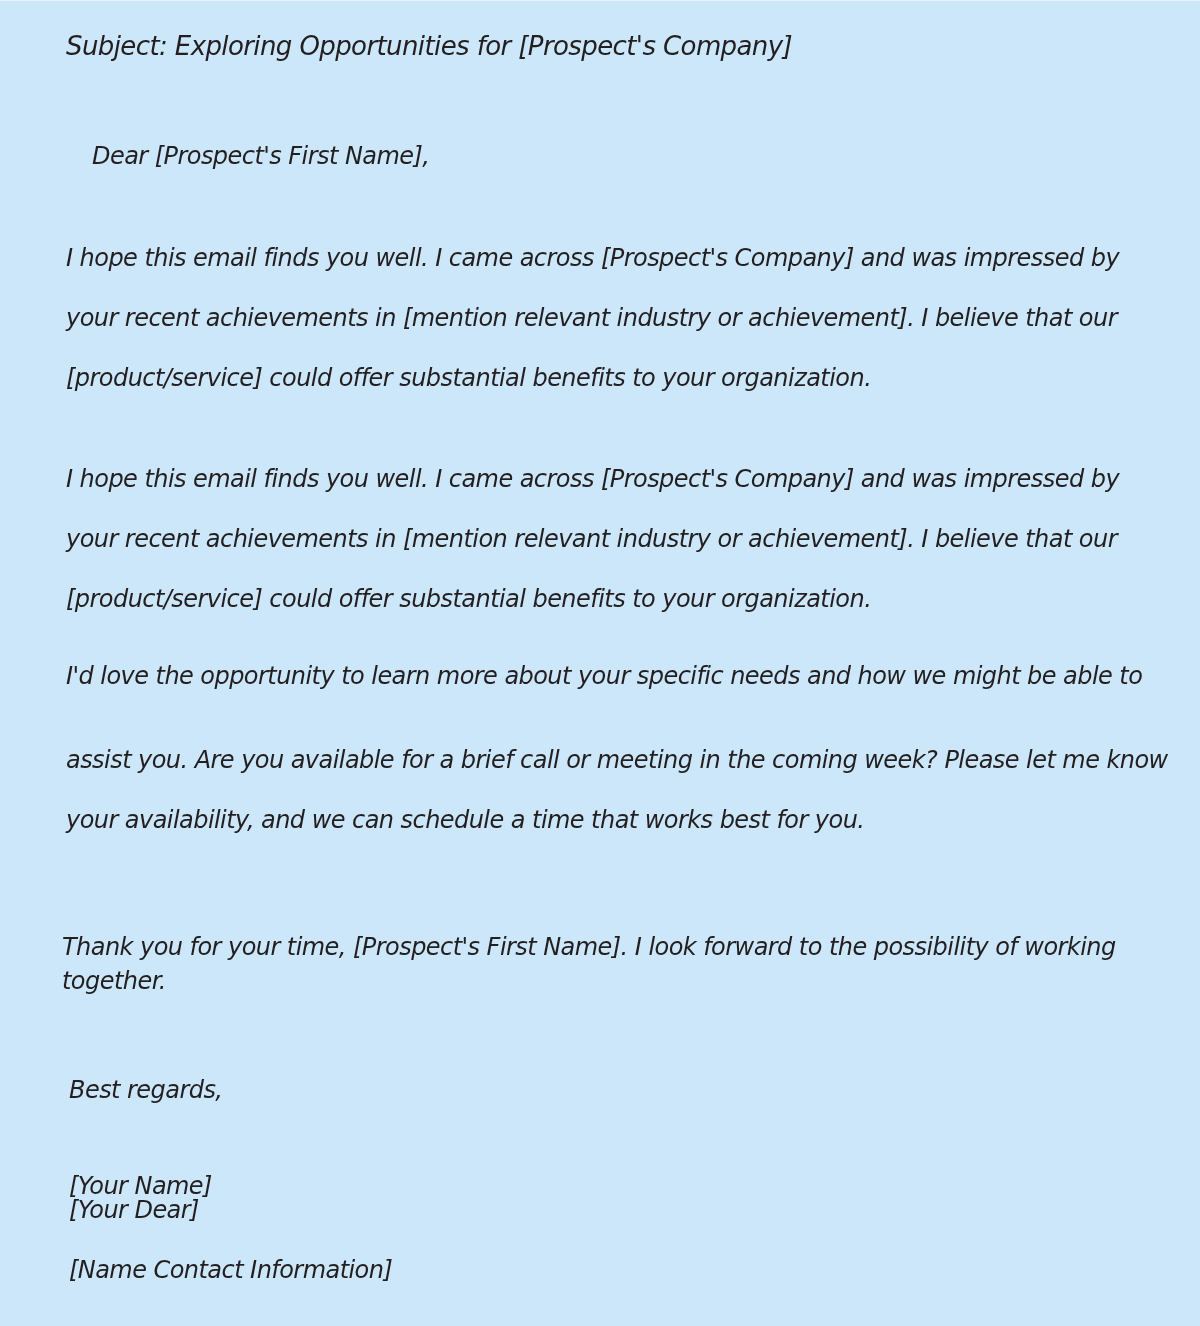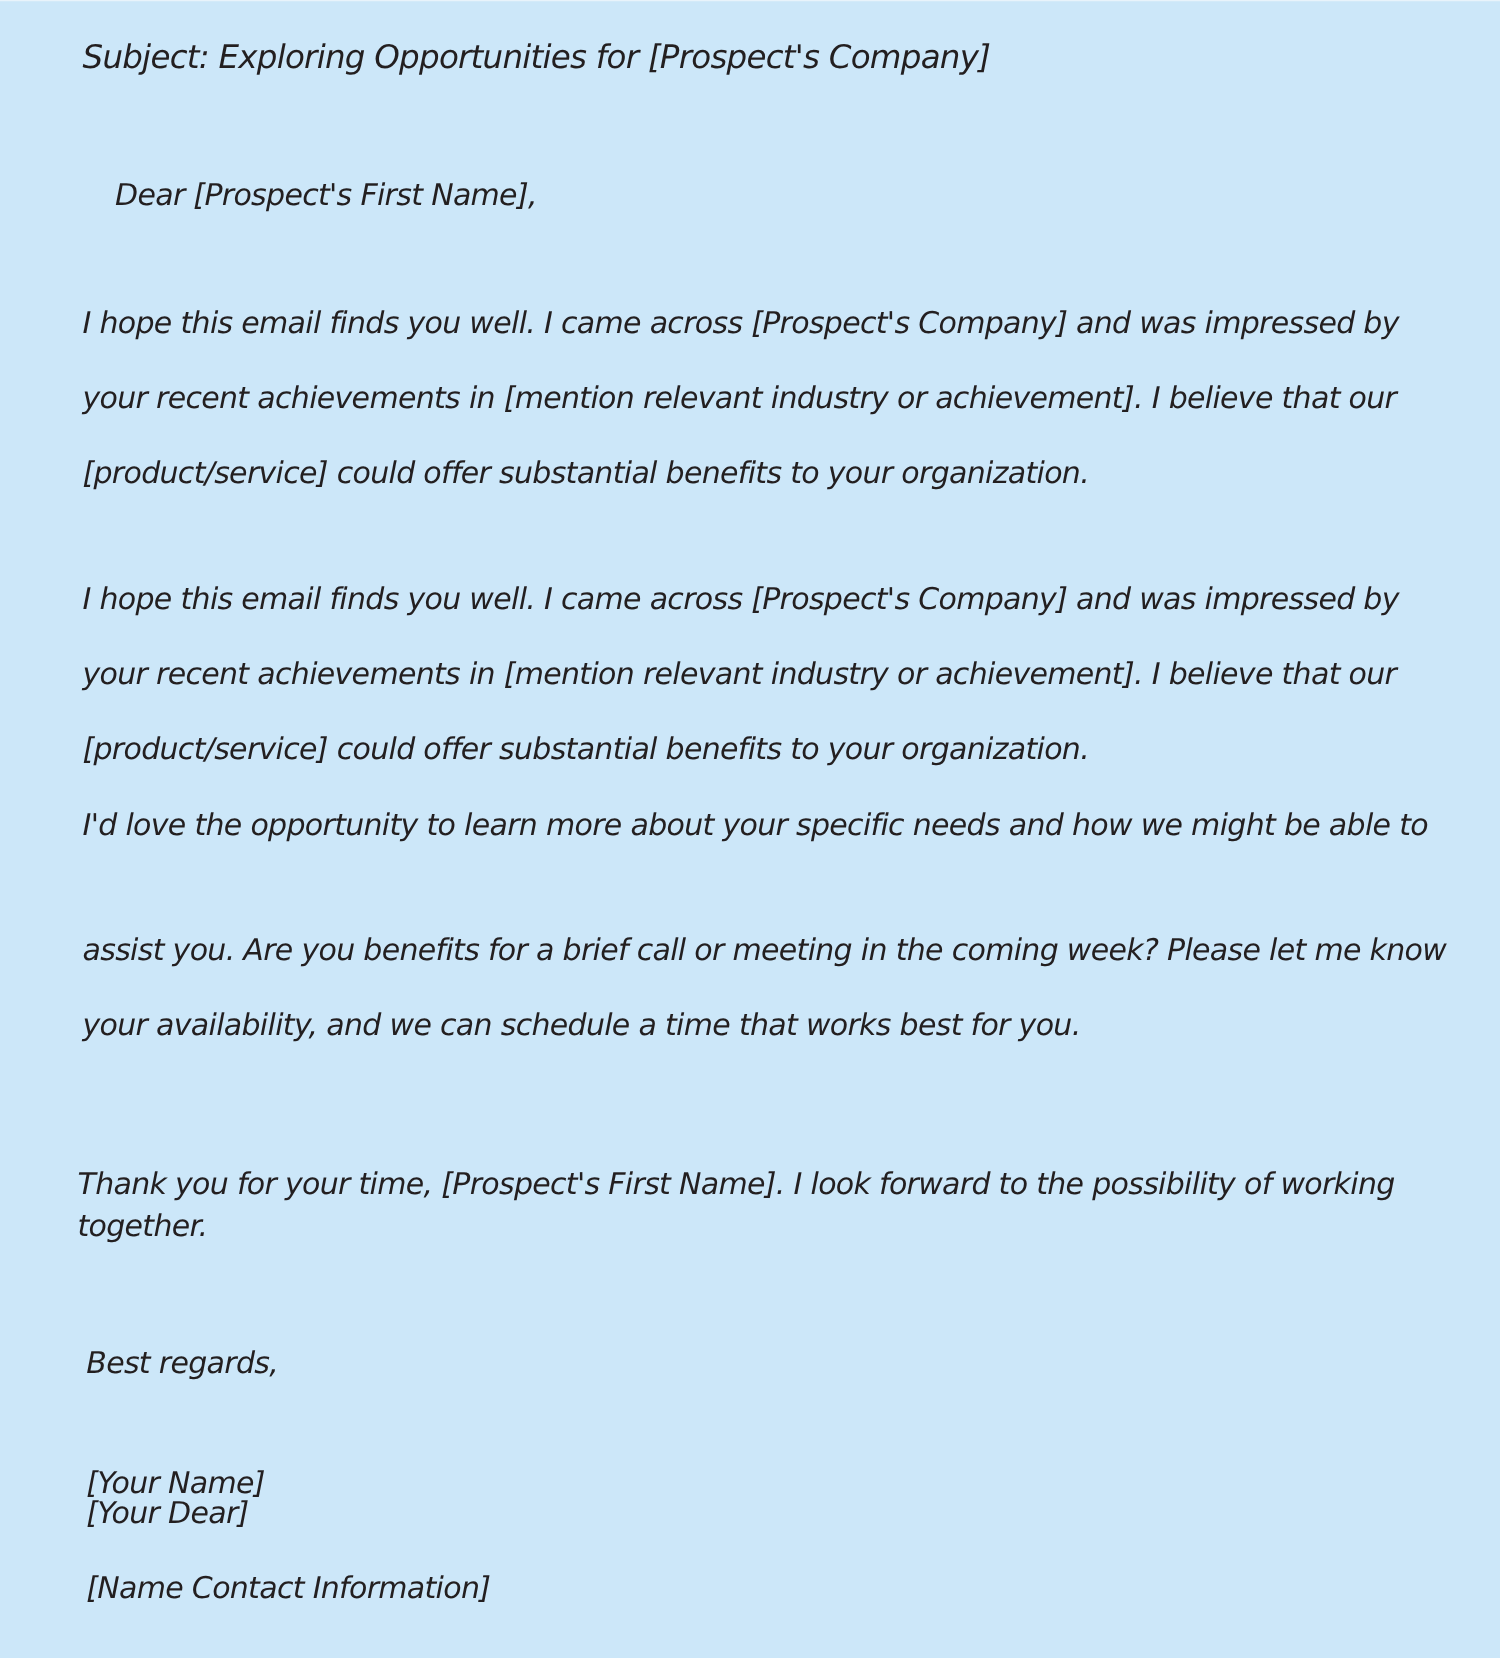--- a/index.html
+++ b/index.html
@@ -38,22 +38,22 @@
     <div class="abs line" style="left:66px; top:362px;">[product/service] could offer substantial benefits to your organization.</div>
   </div>
 
   <div>
     <div class="abs line" style="left:66px; top:463px;">I hope this email finds you well. I came across [Prospect's Company] and was impressed by</div>
     <div class="abs line" style="left:66px; top:523px;">your recent achievements in [mention relevant industry or achievement]. I believe that our</div>
     <div class="abs line" style="left:66px; top:583px;">[product/service] could offer substantial benefits to your organization.</div>
   </div>
 
   <div>
-    <div class="abs line" style="left:66px; top:644px;">I'd love the opportunity to learn more about your specific needs and how we might be able to</div>
-    <div class="abs line" style="left:66px; top:744px;">assist you. Are you benefits for a brief call or meeting in the coming week? Please let me know</div>
+    <div class="abs line" style="left:66px; top:660px;">I'd love the opportunity to learn more about your specific needs and how we might be able to</div>
+    <div class="abs line" style="left:66px; top:744px;">assist you. Are you available for a brief call or meeting in the coming week? Please let me know</div>
     <div class="abs line" style="left:66px; top:804px;text-align:right;">your availability, and we can schedule a time that works best for you.</div>
   </div>
 
   <div>
     <div class="abs line" style="left:62px; top:931px;">Thank you for your time, [Prospect's First Name]. I look forward to the possibility of working</div>
     <div class="abs line" style="left:62px; top:965px;">together.</div>
   </div>
 
   <div>
     <div class="abs line" style="left:69px; top:1074px;text-align:center;">Best regards,</div>

